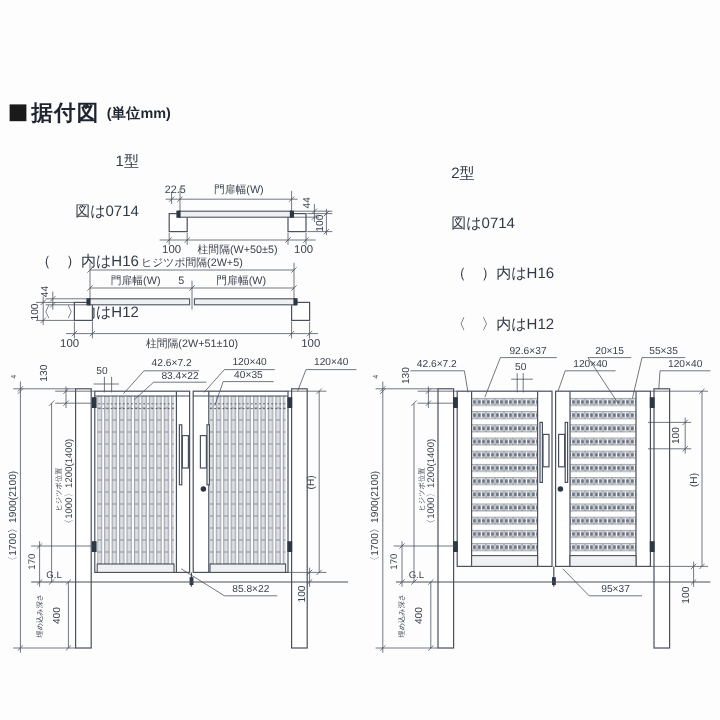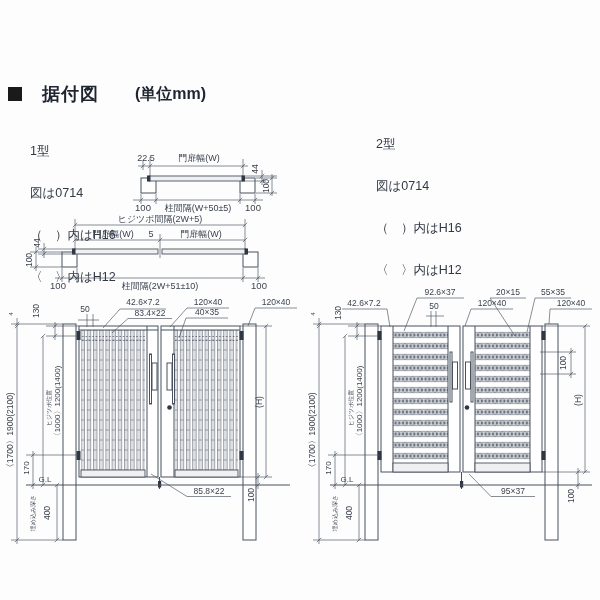--- a/index.html
+++ b/index.html
@@ -1,23 +1,23 @@
 <!DOCTYPE html>
 <html><head>
 <meta charset="utf-8">
 <style>
   html,body{margin:0;padding:0;background:#fff;}
   .page{position:relative;width:600px;height:600px;background:#fdfdfd;overflow:hidden;
         font-family:"Liberation Sans","DejaVu Sans",sans-serif;color:#323945;}
-  .header{position:absolute;left:8px;top:82px;display:flex;align-items:center;gap:20px;}
+  .header{position:absolute;left:8px;top:82px;display:flex;align-items:center;gap:4px;}
   .header .sq{width:14px;height:14px;background:#1a1a1a;display:inline-block;}
   .header .title{font-size:18px;font-weight:bold;letter-spacing:1px;color:#1f2530;}
-  .header .unit{font-size:16px;font-weight:bold;color:#1f2530;margin-left:16px;}
+  .header .unit{font-size:12px;font-weight:bold;color:#1f2530;margin-left:2px;}
   .infoblock{position:absolute;font-size:12.5px;line-height:14px;color:#323945;white-space:pre;}
-  .ib1{left:30px;top:116px;}
+  .ib1{left:30px;top:99px;text-align:right;}
   .ib2{left:337px;top:109px;margin-left:39px;}
   svg{position:absolute;left:0;top:0;}
   .ol{stroke:#49515e;stroke-width:1;fill:none;}
   .olf{stroke:#49515e;stroke-width:1;fill:#ffffff;}
   .bar{stroke:#49515e;stroke-width:0.9;fill:#eef0f2;}
   .dl{stroke:#49515e;stroke-width:0.65;fill:none;}
   .dash{stroke:#49515e;stroke-width:0.7;fill:none;stroke-dasharray:1.6 1.8;}
   .blk{fill:#2f3744;stroke:none;}
   .tx{fill:#3c434f;font-size:9px;font-family:"Liberation Sans","DejaVu Sans",sans-serif;}
   .t6{font-size:6px;}

